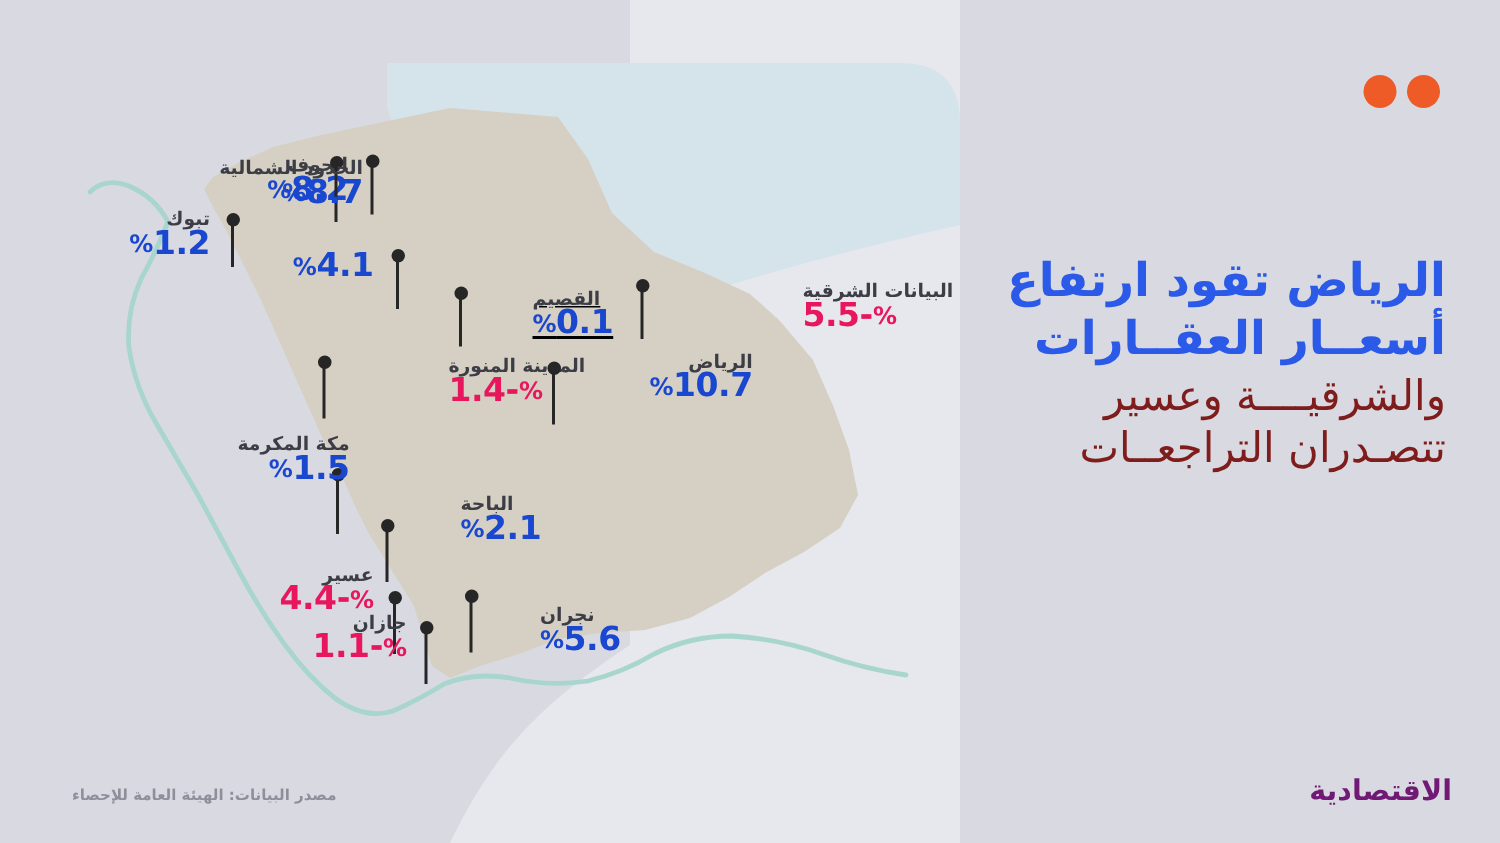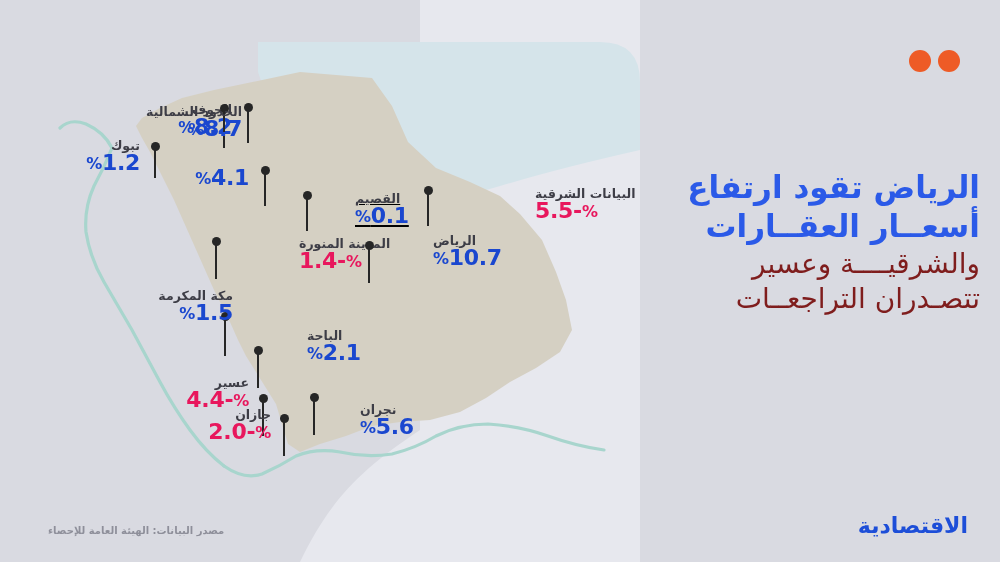--- a/index.html
+++ b/index.html
@@ -67,21 +67,21 @@
     letter-spacing: -0.3px;
     margin-top: -1px;
   }
   .region-value.up   { color: #1a47cf; }
   .region-value.down { color: #e8175d; }
   .region-value .pct { font-size: 16px; font-weight: 800; vertical-align: 1px; }
 
   
   #headline {
     position: absolute;
-    right: 20px;
+    right: 36px;
     top: 168px;
     width: 360px;
     direction: rtl;
   }
   .hl-line {
     display: block;
     color: #2b5ae8;
     line-height: 1.26;
     white-space: nowrap;
   }
@@ -109,23 +109,23 @@
     width: 22px; height: 22px;
     border-radius: 50%;
     background: #ee5b26;
   }
 
   
   #brand {
     position: absolute;
     right: 32px;
     bottom: 24px;
-    font-size: 22px;
+    font-size: 19px;
     font-weight: 800;
-    color: #1d4ed8;
+    color: #701a75;
     direction: rtl;
     letter-spacing: -0.5px;
   }
 
   
   #source {
     position: absolute;
     left: 48px;
     bottom: 26px;
     font-size: 10px;
@@ -219,21 +219,21 @@
         <div class="pin-head"></div>
       </div>
       <div class="pin-text to-right" style="top: 238px; left: 299px;">
         <span class="region-name">المدينة المنورة</span>
         <span class="region-value down"><span class="pct">%</span><span>-1.4</span></span>
       </div>
       <div class="pin" style="left: 369px; top: 245px;">
         <div class="pin-stem" style="height: 38px;"></div>
         <div class="pin-head"></div>
       </div>
-      <div class="pin-text to-right" style="top: 235px; left: 433px;">
+      <div class="pin-text to-right" style="top: 235px; left: 433px; text-align: right;">
         <span class="region-name">الرياض</span>
         <span class="region-value up"><span class="pct">%</span><span>10.7</span></span>
       </div>
       <div class="pin" style="left: 225px; top: 316px;">
         <div class="pin-stem" style="height: 40px;"></div>
         <div class="pin-head"></div>
       </div>
       <div class="pin-text" style="top: 290px; left: 0px; width: 209px; margin-left: 24px;">
         <span class="region-name">مكة المكرمة</span>
         <span class="region-value up"><span class="pct">%</span><span>1.5</span></span>
@@ -253,21 +253,21 @@
       <div class="pin-text" style="top: 377px; left: 0px; width: 249px;">
         <span class="region-name">عسير</span>
         <span class="region-value down"><span class="pct">%</span><span>-4.4</span></span>
       </div>
       <div class="pin" style="left: 284px; top: 418px;">
         <div class="pin-stem" style="height: 38px;"></div>
         <div class="pin-head"></div>
       </div>
       <div class="pin-text" style="top: 409px; left: 0px; width: 271px;">
         <span class="region-name">جازان</span>
-        <span class="region-value down"><span class="pct">%</span><span>-2.0</span></span>
+        <span class="region-value down"><span class="pct">%</span><span>-1.1</span></span>
       </div>
       <div class="pin" style="left: 314px; top: 397px;">
         <div class="pin-stem" style="height: 38px;"></div>
         <div class="pin-head"></div>
       </div>
       <div class="pin-text to-right" style="top: 404px; left: 360px;">
         <span class="region-name">نجران</span>
         <span class="region-value up"><span class="pct">%</span><span>5.6</span></span>
       </div>
     </div>

